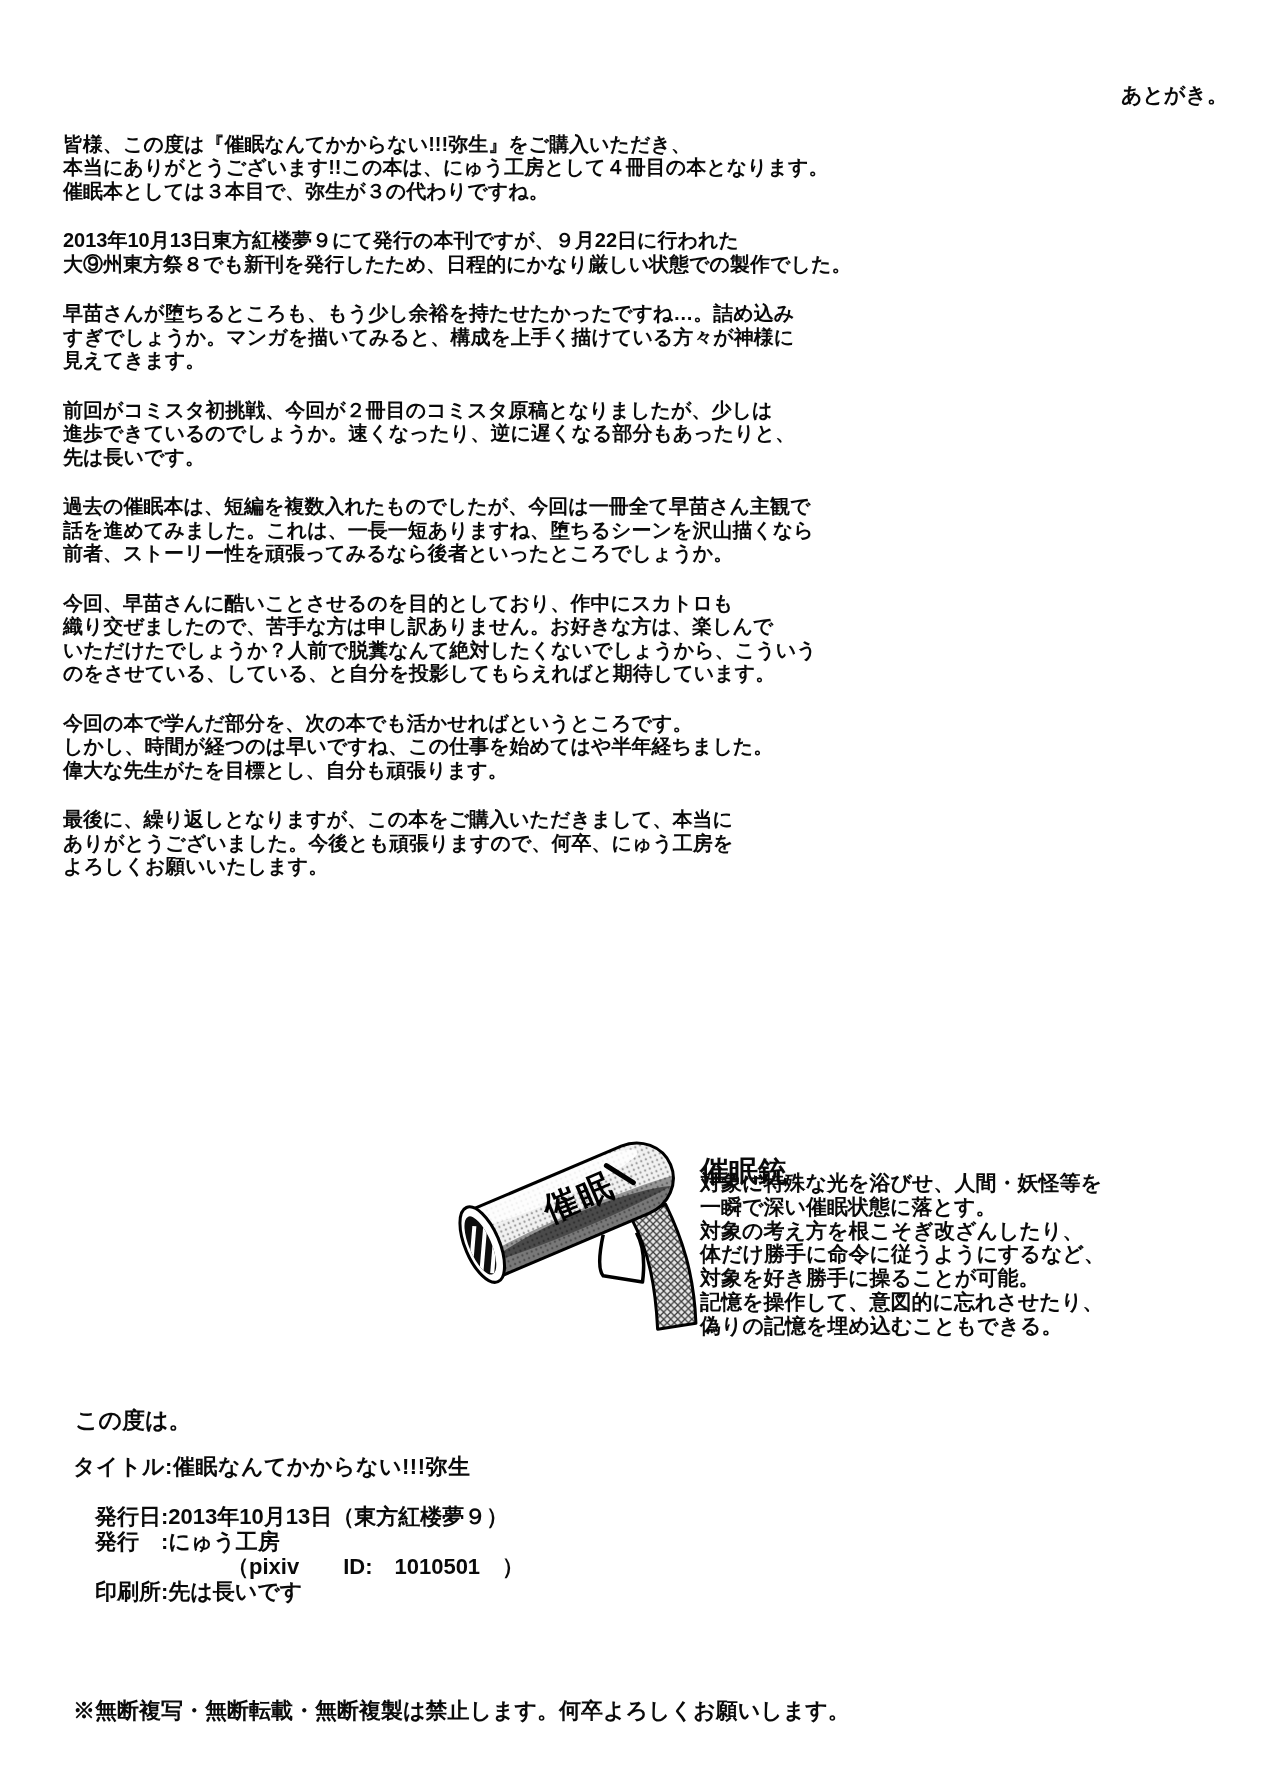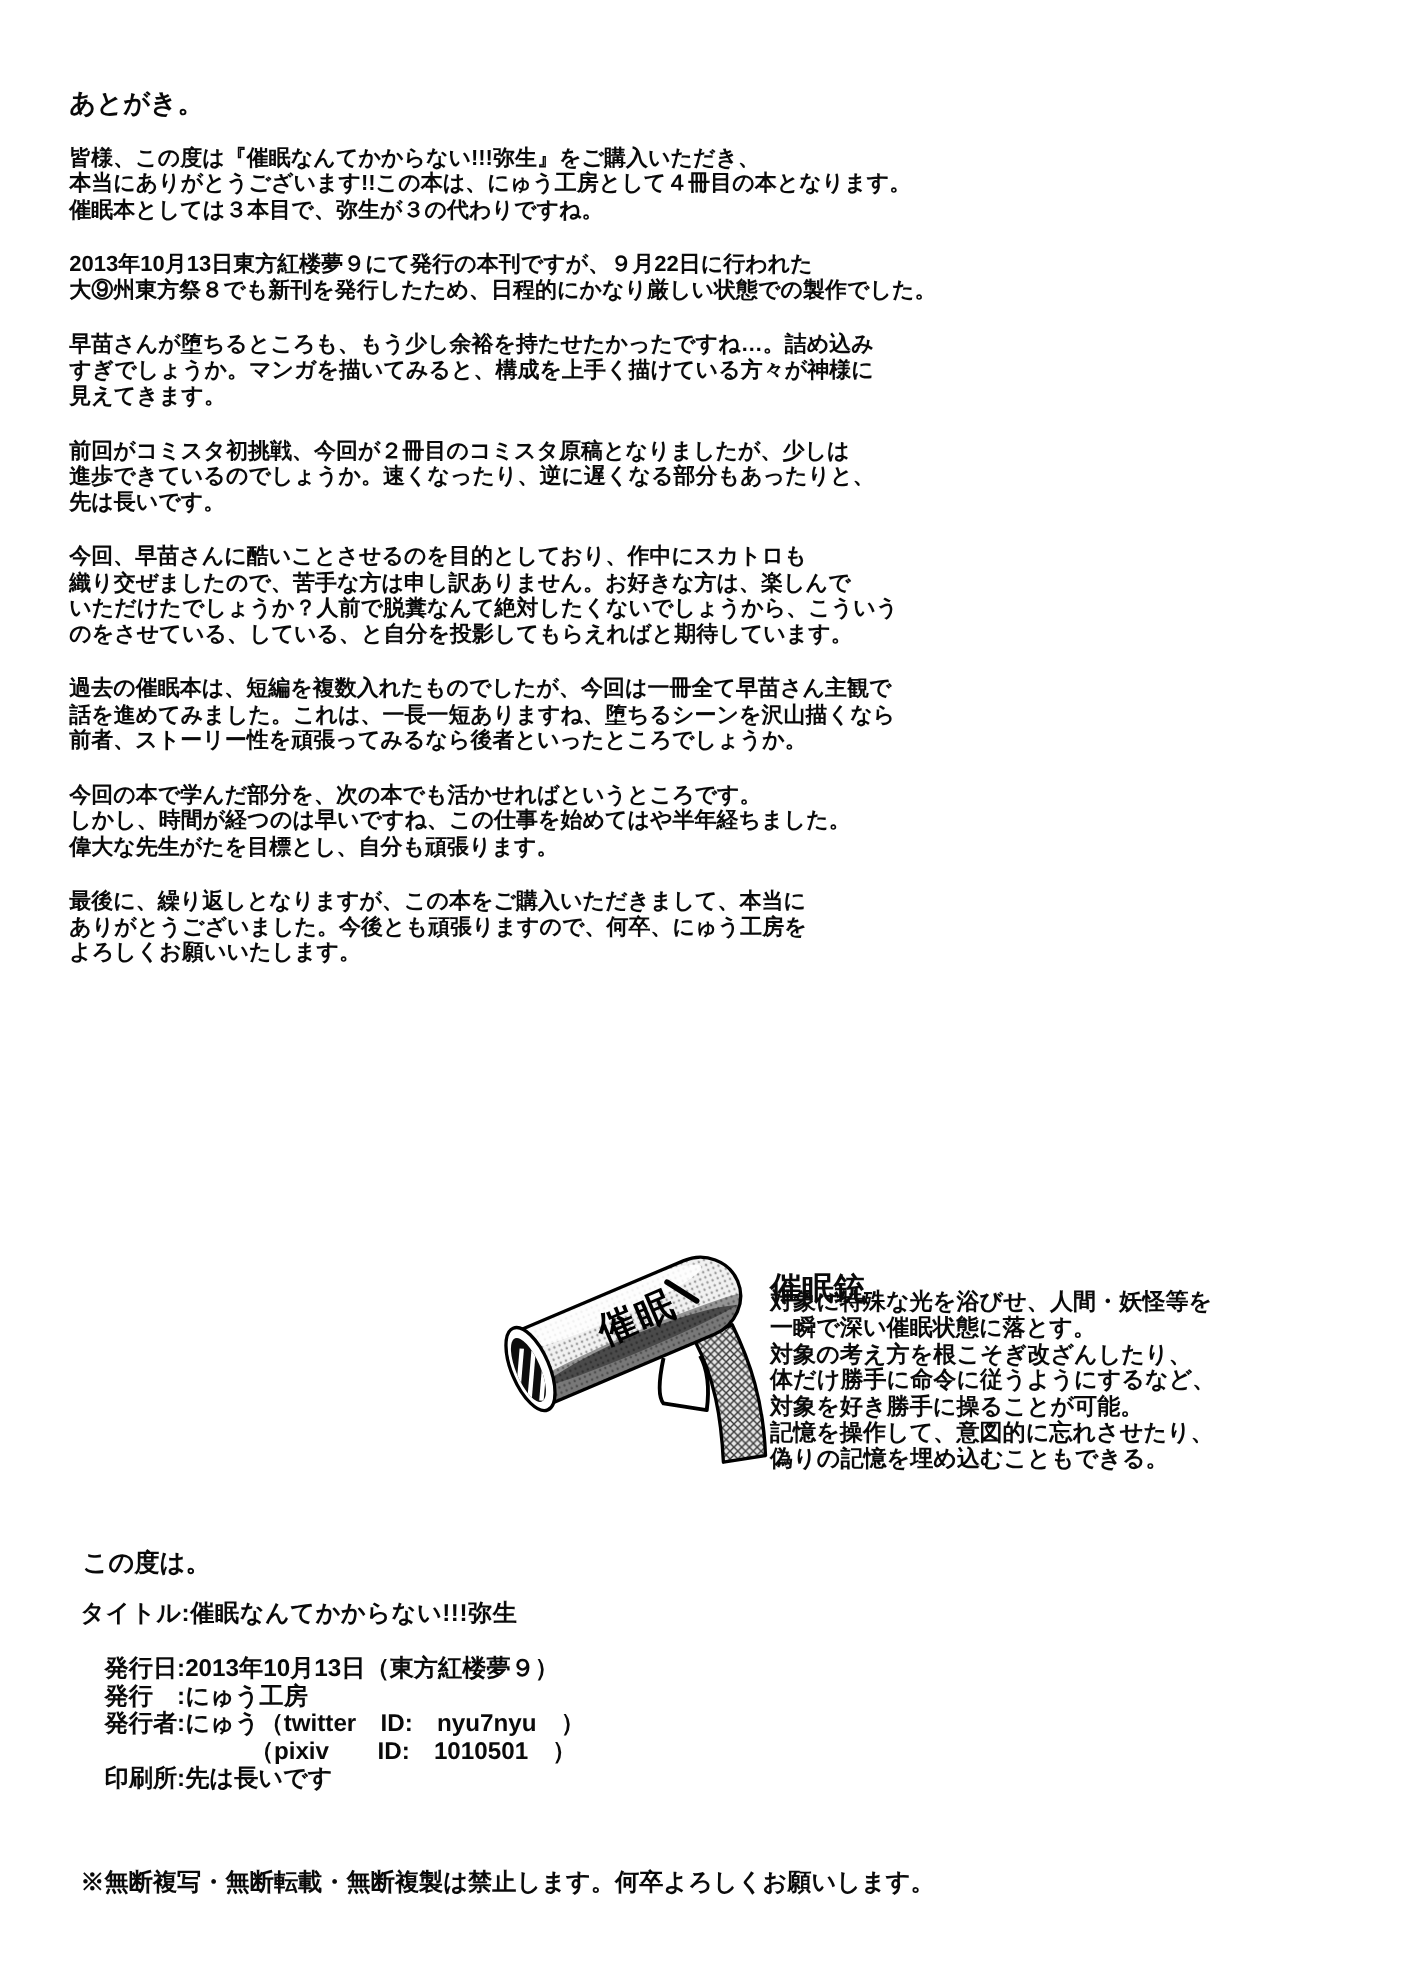--- a/index.html
+++ b/index.html
@@ -16,23 +16,24 @@
     position:absolute;
     left:63px;
     top:83px;
     width:1165px;
     font-family:"Liberation Sans",sans-serif;
     font-weight:bold;
     font-size:20px;
     line-height:23.5px;
   }
   .ato-heading{
-    font-size:24px;
+    font-size:21px;
     font-weight:bold;
     margin:0 0 26px 0;
+    text-align:right;
   }
   .para{
     margin:0 0 26px 0;
     white-space:pre-line;
   }
   
   .gun-svg{
     position:absolute;
     left:452px;
     top:1120px;
@@ -108,27 +109,27 @@
 本当にありがとうございます!!この本は、にゅう工房として４冊目の本となります。
 催眠本としては３本目で、弥生が３の代わりですね。</div>
     <div class="para">2013年10月13日東方紅楼夢９にて発行の本刊ですが、９月22日に行われた
 大⑨州東方祭８でも新刊を発行したため、日程的にかなり厳しい状態での製作でした。</div>
     <div class="para">早苗さんが堕ちるところも、もう少し余裕を持たせたかったですね…。詰め込み
 すぎでしょうか。マンガを描いてみると、構成を上手く描けている方々が神様に
 見えてきます。</div>
     <div class="para">前回がコミスタ初挑戦、今回が２冊目のコミスタ原稿となりましたが、少しは
 進歩できているのでしょうか。速くなったり、逆に遅くなる部分もあったりと、
 先は長いです。</div>
+    <div class="para">過去の催眠本は、短編を複数入れたものでしたが、今回は一冊全て早苗さん主観で
+話を進めてみました。これは、一長一短ありますね、堕ちるシーンを沢山描くなら
+前者、ストーリー性を頑張ってみるなら後者といったところでしょうか。</div>
     <div class="para">今回、早苗さんに酷いことさせるのを目的としており、作中にスカトロも
 織り交ぜましたので、苦手な方は申し訳ありません。お好きな方は、楽しんで
 いただけたでしょうか？人前で脱糞なんて絶対したくないでしょうから、こういう
 のをさせている、している、と自分を投影してもらえればと期待しています。</div>
-    <div class="para">過去の催眠本は、短編を複数入れたものでしたが、今回は一冊全て早苗さん主観で
-話を進めてみました。これは、一長一短ありますね、堕ちるシーンを沢山描くなら
-前者、ストーリー性を頑張ってみるなら後者といったところでしょうか。</div>
     <div class="para">今回の本で学んだ部分を、次の本でも活かせればというところです。
 しかし、時間が経つのは早いですね、この仕事を始めてはや半年経ちました。
 偉大な先生がたを目標とし、自分も頑張ります。</div>
     <div class="para">最後に、繰り返しとなりますが、この本をご購入いただきまして、本当に
 ありがとうございました。今後とも頑張りますので、何卒、にゅう工房を
 よろしくお願いいたします。</div>
   </div>
 
   <svg class="gun-svg" viewBox="0 0 250 215" xmlns="http://www.w3.org/2000/svg">
     <defs>
@@ -183,19 +184,18 @@
 体だけ勝手に命令に従うようにするなど、
 対象を好き勝手に操ることが可能。
 記憶を操作して、意図的に忘れさせたり、
 偽りの記憶を埋め込むこともできる。</div>
 
   <div class="colophon-heading">この度は。</div>
   <div class="colophon-title">タイトル:催眠なんてかからない!!!弥生</div>
   <div class="colophon-lines">
     <div>発行日:2013年10月13日（東方紅楼夢９）</div>
     <div>発行　:にゅう工房</div>
-    <div>発行者:にゅう（twitter　ID:　nyu7nyu　）</div>
     <div>　　　　　　（pixiv　　ID:　1010501　）</div>
     <div>印刷所:先は長いです</div>
   </div>
   <div class="copyright-note">※無断複写・無断転載・無断複製は禁止します。何卒よろしくお願いします。</div>
 
 </div>
 
 </body></html>

